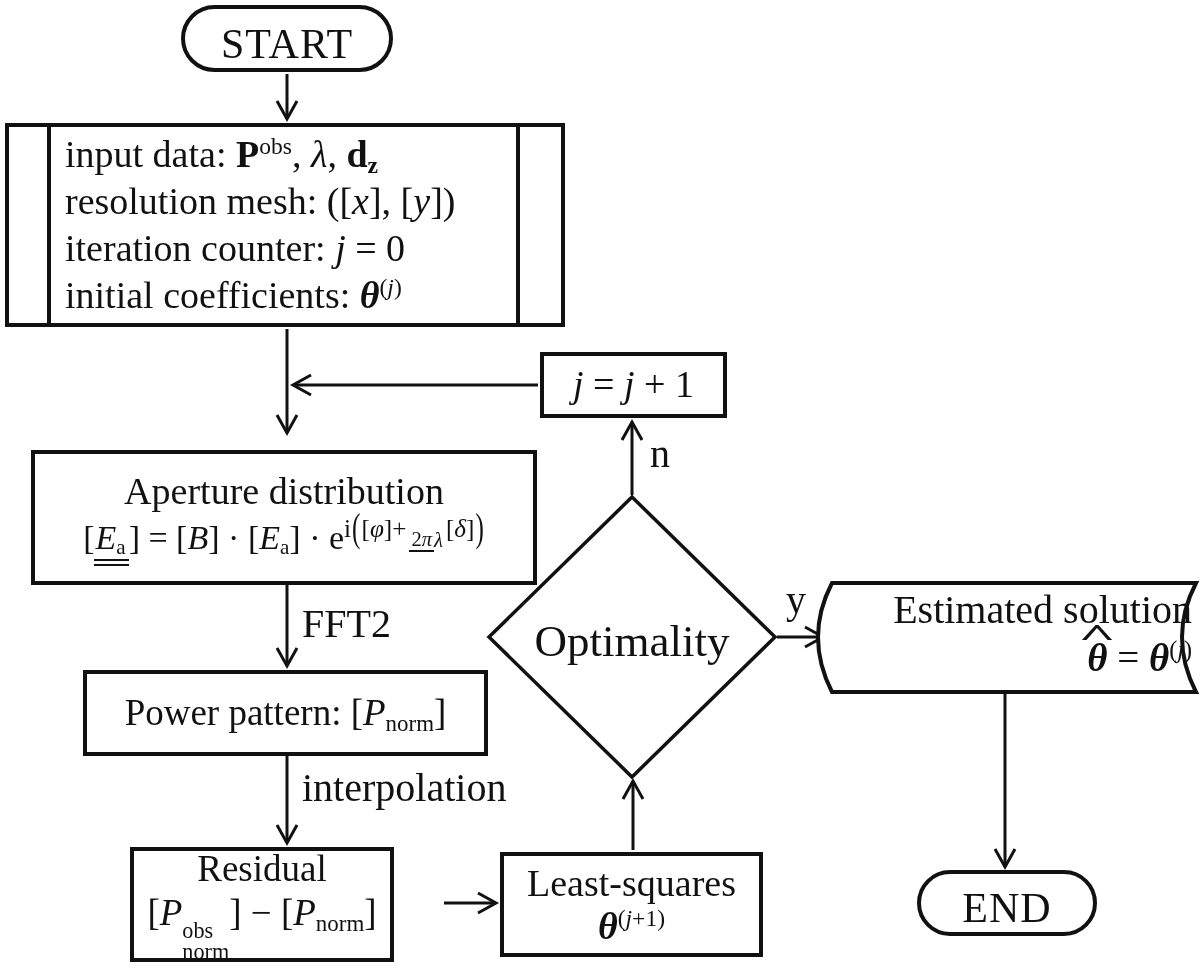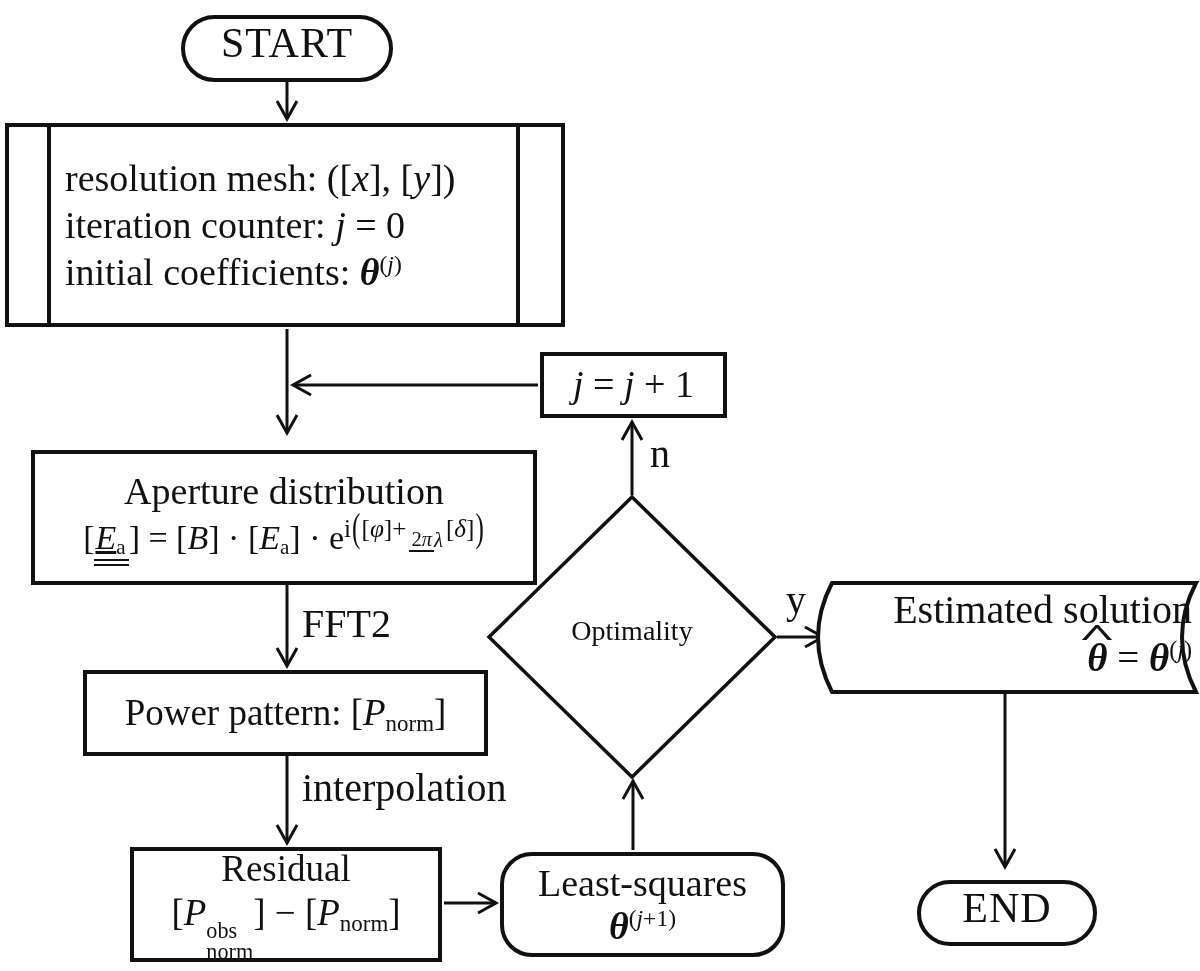--- a/index.html
+++ b/index.html
@@ -4,22 +4,22 @@
 <style>
   html,body{margin:0;padding:0;background:#ffffff;}
   body{
     width:1200px;height:971px;position:relative;overflow:hidden;
     font-family:"Liberation Serif","DejaVu Serif",serif;color:#111;
   }
   #edges{position:absolute;left:0;top:0;z-index:1;}
   .node{position:absolute;z-index:2;box-sizing:border-box;background:#fff;}
   .stadium{
     border:4px solid #111;border-radius:36px;
-    display:flex;align-items:flex-start;justify-content:center;
-    font-size:42px;letter-spacing:1px;margin-top:10px;
+    display:flex;align-items:flex-end;justify-content:center;
+    font-size:42px;letter-spacing:1px;
   }
   .rectbox{
     border:4px solid #111;
     display:flex;flex-direction:column;align-items:center;justify-content:center;
     text-align:center;
   }
   .innerline{position:absolute;top:0;bottom:0;width:4px;background:#111;}
   .inputtext{
     position:absolute;left:56px;top:0;bottom:0;right:8px;
     display:flex;flex-direction:column;justify-content:center;
@@ -29,21 +29,21 @@
   .overlay{position:absolute;z-index:3;text-align:center;background:transparent;}
   sup{font-size:0.62em;vertical-align:0.55em;line-height:0;}
   sub{font-size:0.62em;vertical-align:-0.25em;line-height:0;}
   sup.exp{font-size:0.74em;vertical-align:0.5em;}
   .frac{display:inline-flex;flex-direction:row;align-items:center;
         font-size:0.82em;line-height:1.02;vertical-align:-0.45em;margin:0 3px;}
   .frac .num{border-bottom:2.5px solid #111;padding:0 2px;}
   .bigp{display:inline-block;transform:scaleY(1.55);margin:0 1px;}
   .stack{display:inline-flex;flex-direction:column;align-items:flex-start;
          font-size:0.6em;line-height:0.95;vertical-align:-0.62em;}
-  .dul{display:inline-block;border-bottom:7px double #111;padding:0 3px 2px 1px;text-decoration:underline;}
+  .dul{display:inline-block;border-bottom:7px double #111;padding:0 3px 2px 1px;}
   .hat{position:relative;display:inline-block;}
   .hat::before{content:"^";position:absolute;left:50%;top:-0.58em;
                transform:translateX(-50%) scaleX(2.1);font-size:0.8em;font-weight:bold;}
   .eqline{line-height:1.15;}
 </style>
 </head>
 <body>
 
 <svg id="edges" width="1200" height="971" viewBox="0 0 1200 971">
   <defs>
@@ -69,20 +69,21 @@
 </svg>
 
 <div class="node stadium" style="left:181px;top:5px;width:212px;height:67px;">
   <span>START</span>
 </div>
 
 <div class="node" style="left:5px;top:123px;width:560px;height:204px;border:4px solid #111;">
   <div class="innerline" style="left:38px;"></div>
   <div class="innerline" style="left:507px;"></div>
   <div class="inputtext">
+    <div>input data: <b>P</b><sup>obs</sup>, <i>λ</i>, <b>d</b><sub><b>z</b></sub></div>
     <div>resolution mesh: ([<i>x</i>], [<i>y</i>])</div>
     <div>iteration counter: <i>j</i> = 0</div>
     <div>initial coefficients: <b><i>θ</i></b><sup>(<i>j</i>)</sup></div>
   </div>
 </div>
 
 <div class="node rectbox" style="left:540px;top:352px;width:187px;height:66px;font-size:38px;">
   <div class="eqline"><i>j</i> = <i>j</i> + 1</div>
 </div>
 
@@ -91,34 +92,34 @@
   <div class="eqline" style="font-size:34px;margin-top:4px;">[<span class="dul"><i>E</i><sub>a</sub></span>] = [<i>B</i>] · [<i>E</i><sub>a</sub>] · e<sup class="exp">i<span class="bigp">(</span>[<i>φ</i>]+<span class="frac">
           <span class="num">2<i>π</i></span>
           <span><i>λ</i></span>
         </span>[<i>δ</i>]<span class="bigp">)</span></sup></div>
 </div>
 
 <div class="node rectbox" style="left:83px;top:670px;width:405px;height:86px;font-size:37px;">
   <div class="eqline">Power pattern: [<i>P</i><sub>norm</sub>]</div>
 </div>
 
-<div class="node rectbox" style="left:130px;top:847px;width:312px;height:115px;font-size:37px;">
+<div class="node rectbox" style="left:130px;top:847px;width:264px;height:115px;font-size:37px;">
   <div>Residual</div>
   <div class="eqline" style="margin-top:2px;">[<i>P</i><span class="stack">
         <span>obs</span>
         <span>norm</span>
       </span>] − [<i>P</i><sub>norm</sub>]</div>
 </div>
 
-<div class="node rectbox" style="left:500px;top:852px;width:285px;height:105px;font-size:38px;border-radius:32px;">
+<div class="node rectbox" style="left:500px;top:852px;width:263px;height:105px;font-size:38px;">
   <div>Least-squares</div>
   <div class="eqline"><b><i>θ</i></b><sup>(<i>j</i>+1)</sup></div>
 </div>
 
-<div class="overlay" style="left:532px;top:615px;width:200px;font-size:28px;">Optimality</div>
+<div class="overlay" style="left:532px;top:615px;width:200px;font-size:45px;">Optimality</div>
 
 <div class="overlay" style="left:836px;top:588px;width:356px;text-align:right;">
   <div style="font-size:40px;line-height:1.1;">Estimated solution</div>
   <div class="eqline" style="font-size:39px;margin-top:4px;"><span class="hat"><b><i>θ</i></b></span> = <b><i>θ</i></b><sup>(<i>j</i>)</sup></div>
 </div>
 
 <div class="node stadium" style="left:917px;top:870px;width:180px;height:66px;">
   <span>END</span>
 </div>
 

